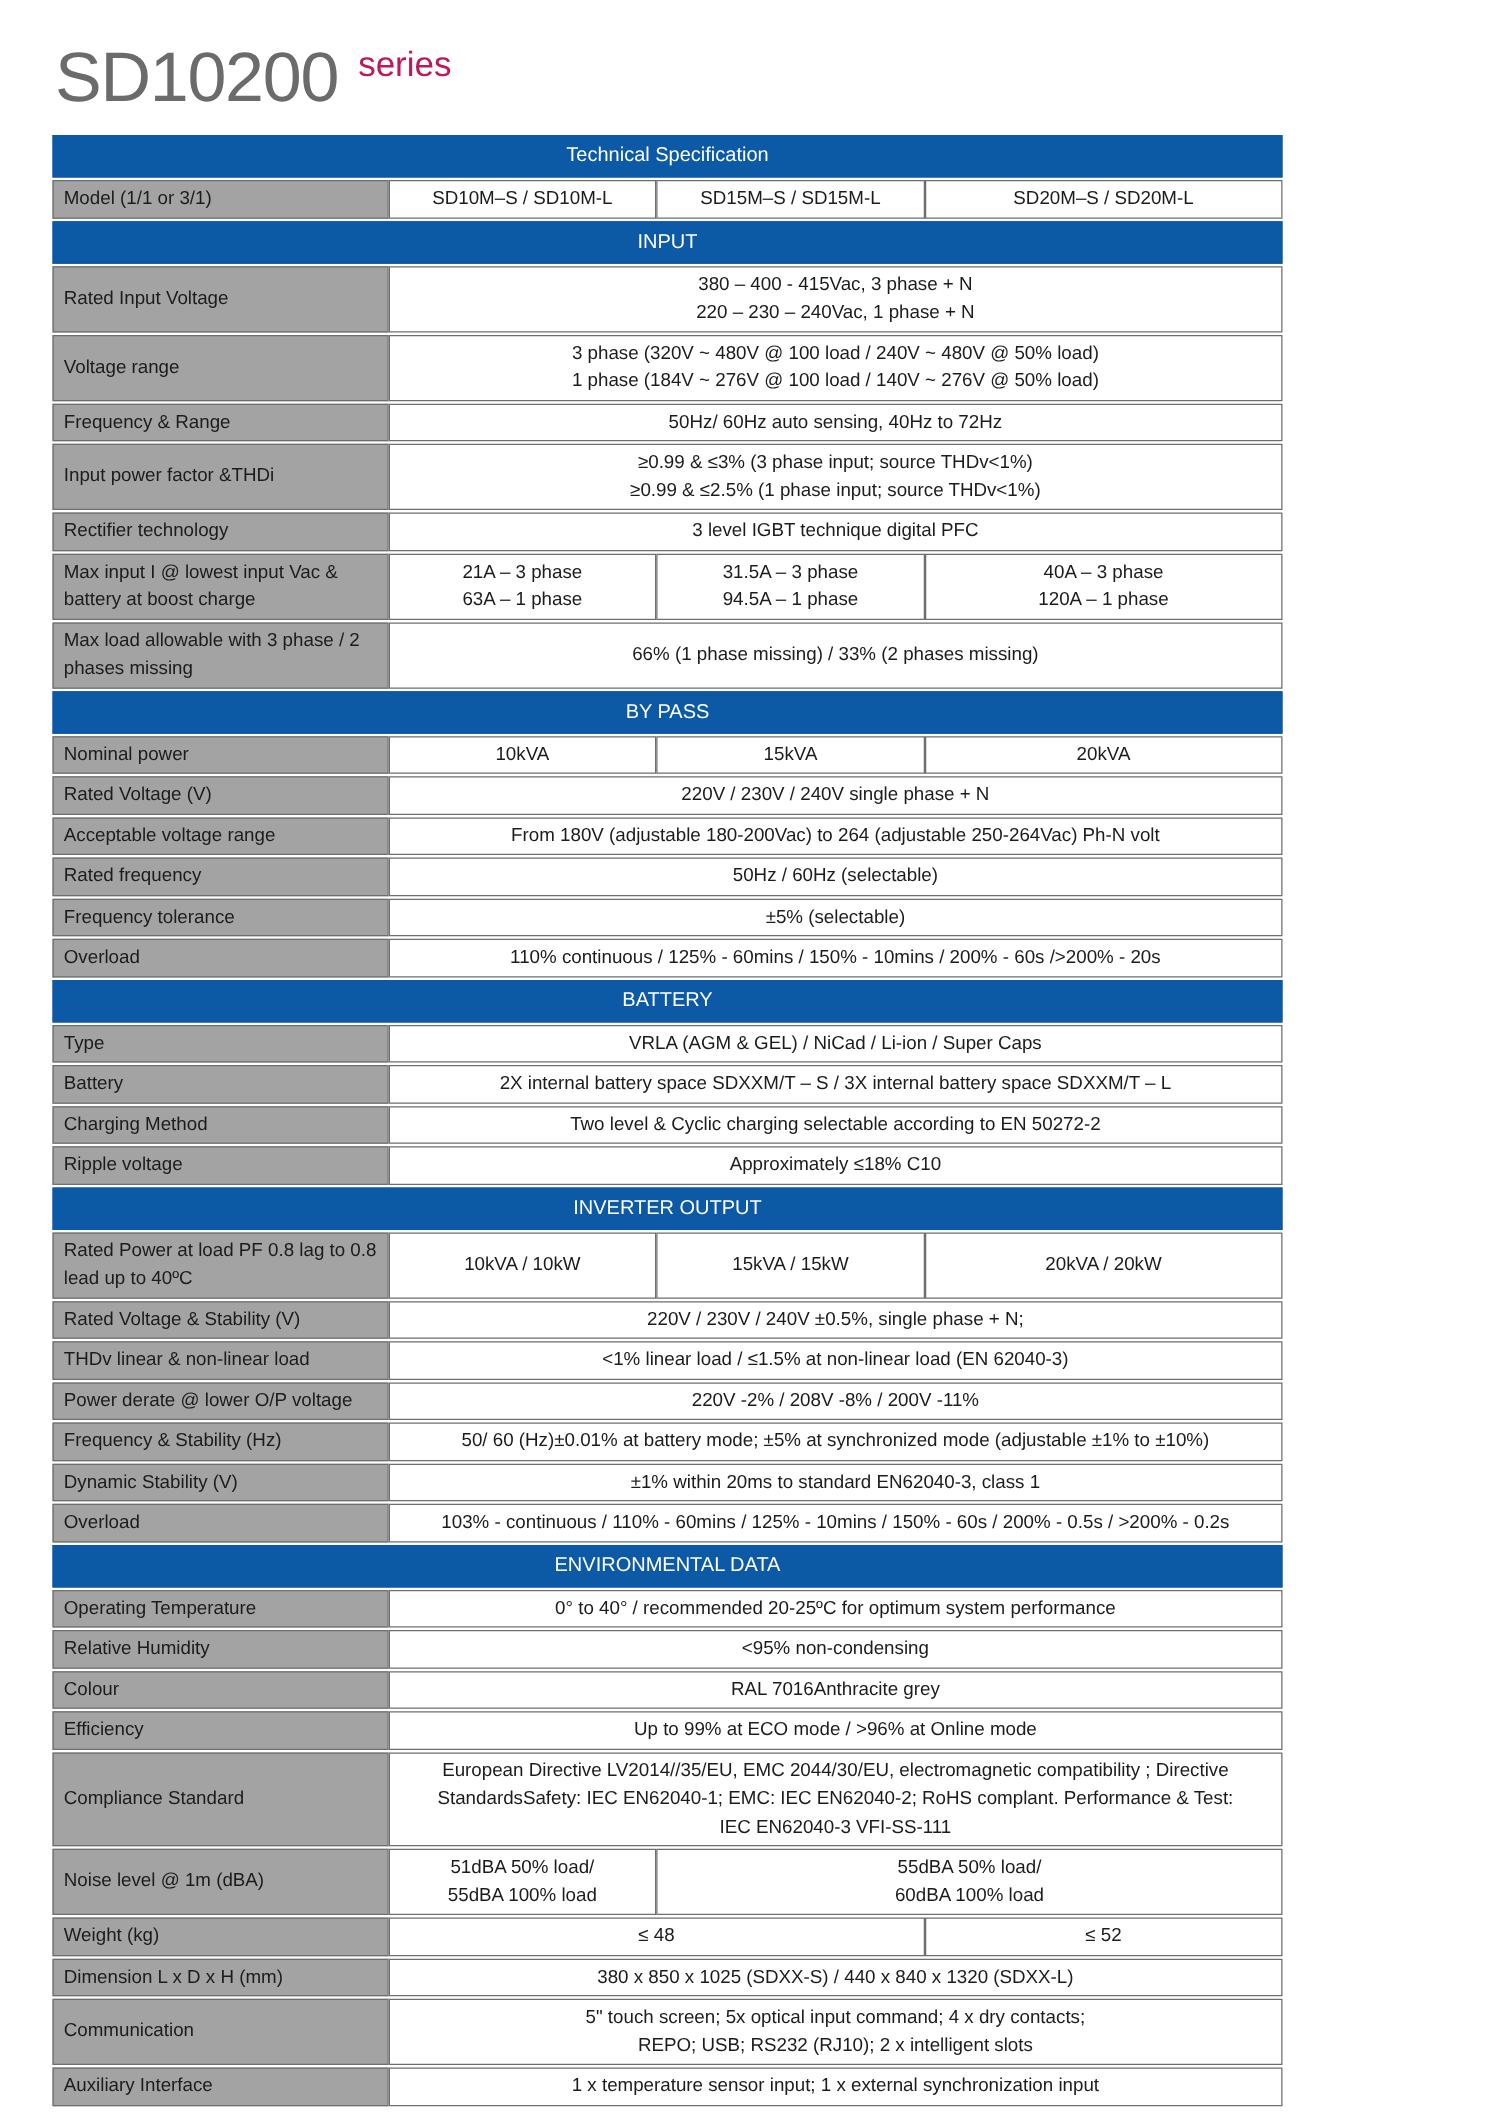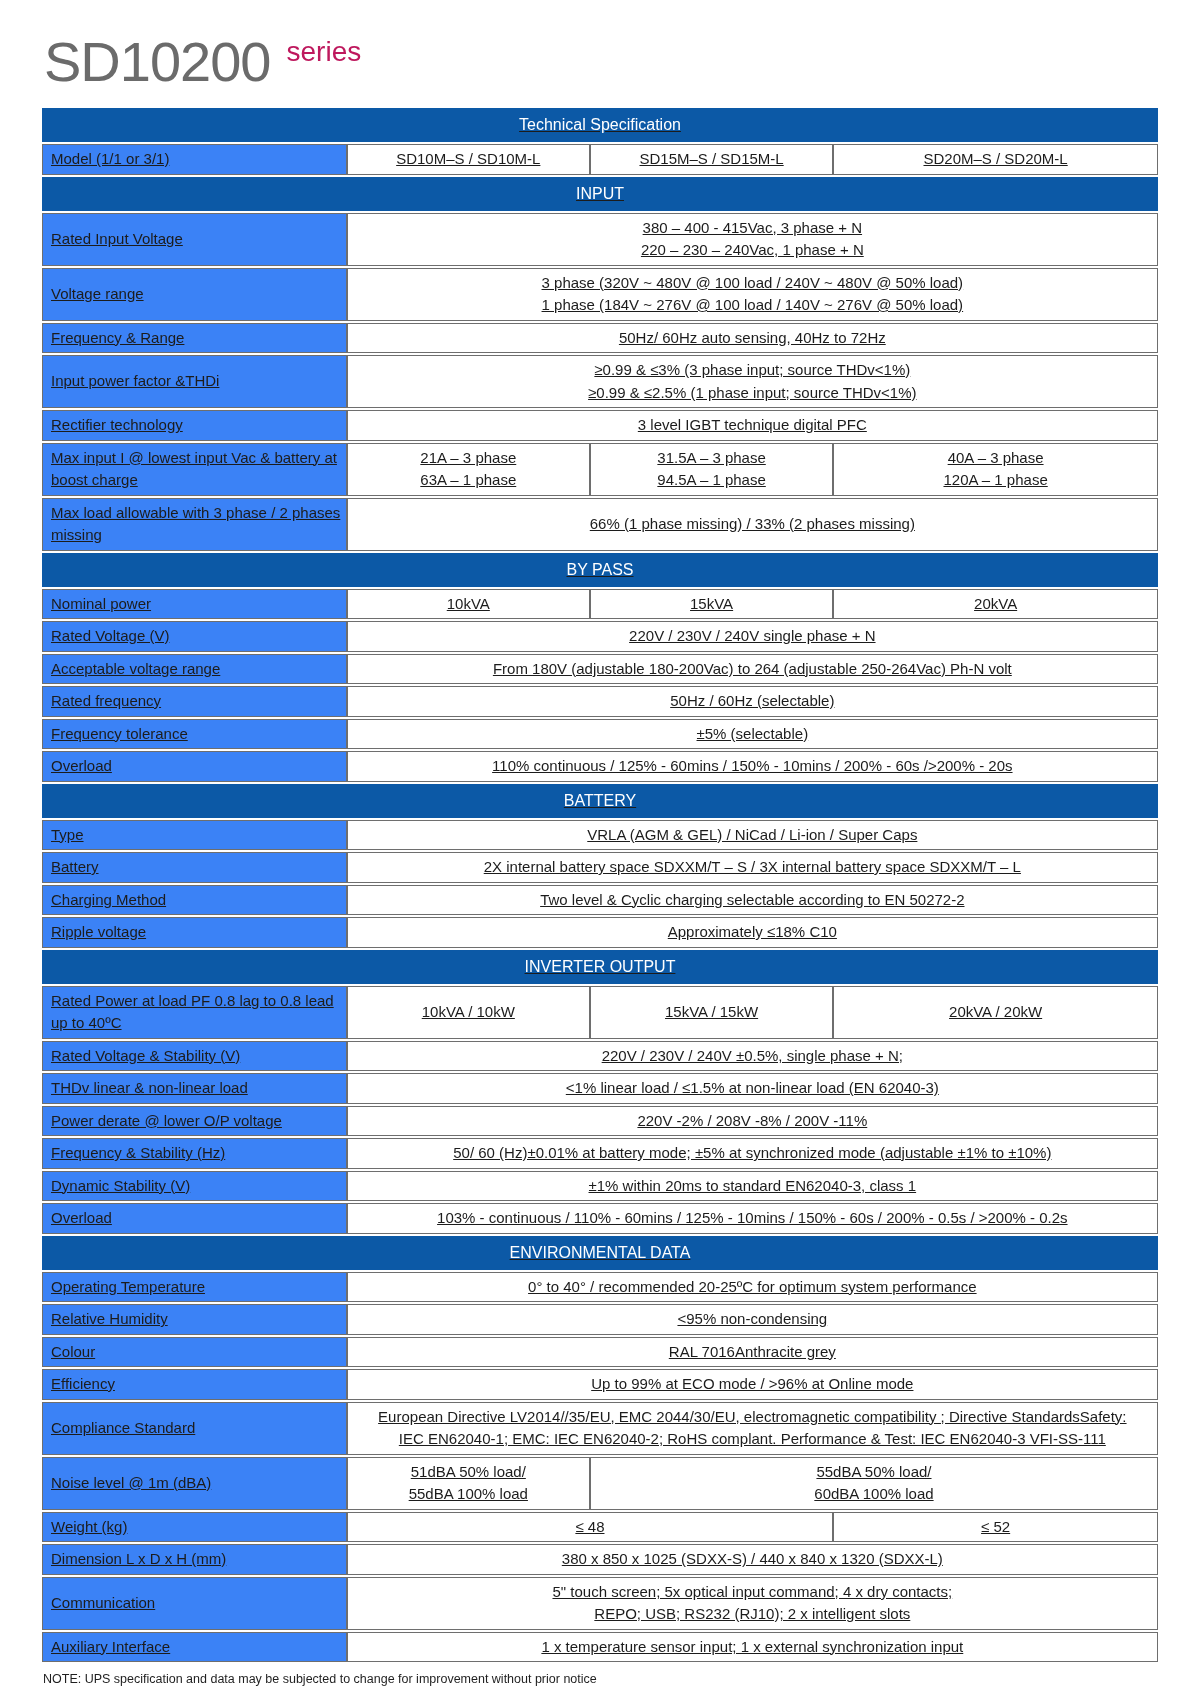--- a/index.html
+++ b/index.html
@@ -23,43 +23,42 @@
   }
   .series-label {
     font-size: 28px;
     color: #be185d;
     margin-left: 16px;
     margin-top: 2px;
     font-weight: 400;
   }
 
   table.spec-table {
-    width: 1116px;
+    width: 984px;
     table-layout: fixed;
     border-collapse: separate;
     border-spacing: 0 2px;
-    text-decoration: underline;
   }
   col.c-label { width: 27.3%; }
   col.c-1 { width: 21.8%; }
   col.c-2 { width: 21.8%; }
   col.c-3 { width: 29.1%; }
 
   td { font-size: 15px; line-height: 1.5; word-wrap: break-word; }
 
   td.section-header {
     background: #0c59a6;
     color: #ffffff;
     text-align: center;
     font-size: 16px;
     padding: 4px 4px;
     border: 1px solid #0c59a6;
   }
   td.label-cell {
-    background: #3b82f6;
+    background: #a3a3a3;
     border: 1px solid #6e6e6e;
     padding: 3px 4px 3px 8px;
     text-align: left;
     vertical-align: middle;
     color: #1c1c1c;
   }
   td.value-cell {
     background: #ffffff;
     border: 1px solid #6e6e6e;
     padding: 3px 24px;

